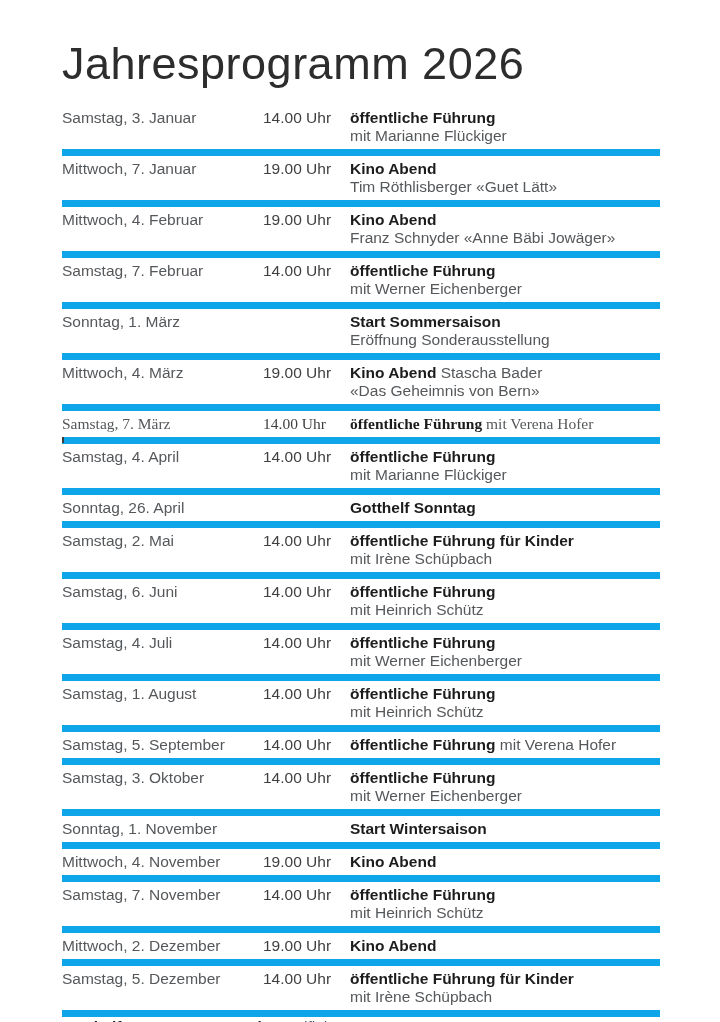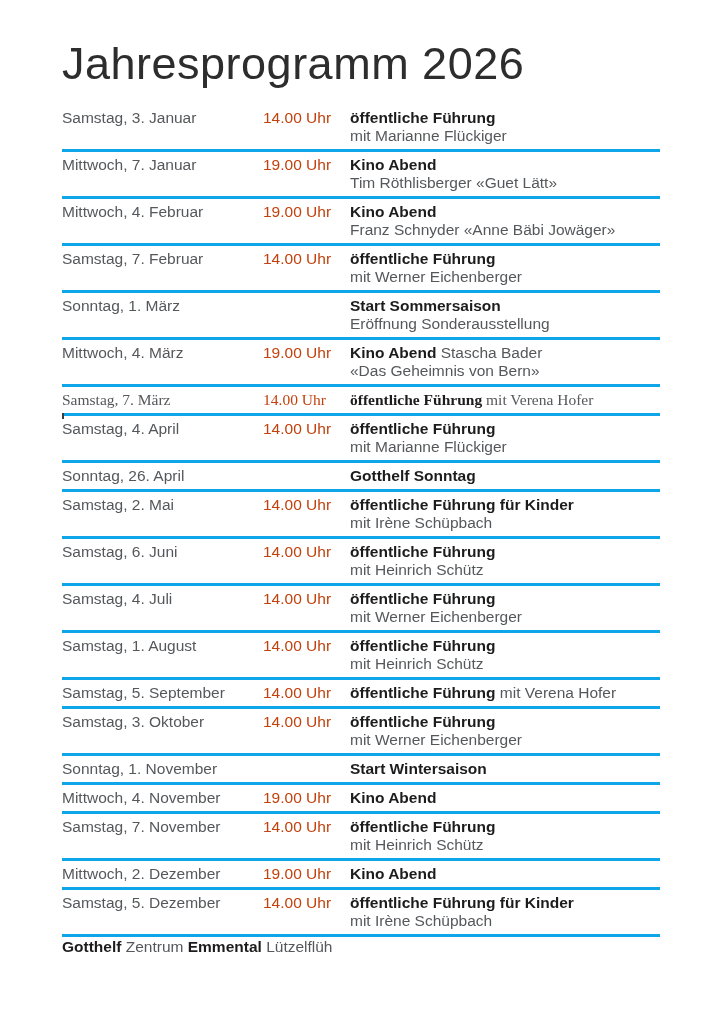--- a/index.html
+++ b/index.html
@@ -17,27 +17,27 @@
     font-size:45px;
     line-height:47px;
     font-weight:300;
     letter-spacing:0.5px;
     color:#2d2d2d;
   }
   .schedule{width:598px;}
   .row{
     display:flex;
     align-items:flex-start;
-    border-bottom:3px solid #0ea5e9;
+    border-bottom:7px solid #0ea5e9;
     padding:4px 0 4px 0;
     font-size:15.5px;
     line-height:18px;
   }
   .cell-date{width:201px;flex:0 0 201px;color:#55585b;}
-  .cell-time{width:87px;flex:0 0 87px;color:#c2410c;}
+  .cell-time{width:87px;flex:0 0 87px;color:#404040;}
   .cell-event{flex:1 1 auto;min-width:0;}
   .ev-title{font-weight:bold;color:#1c1c1c;}
   .ev-suffix{font-weight:normal;color:#55585b;}
   .ev-detail{color:#55585b;}
   
   .row:nth-child(7){position:relative;font-family:Liberation Serif, serif;}
   .row:nth-child(7)::after{
     content:"";position:absolute;left:0;bottom:-6px;
     width:2px;height:6px;background:#3c3c3c;
   }

